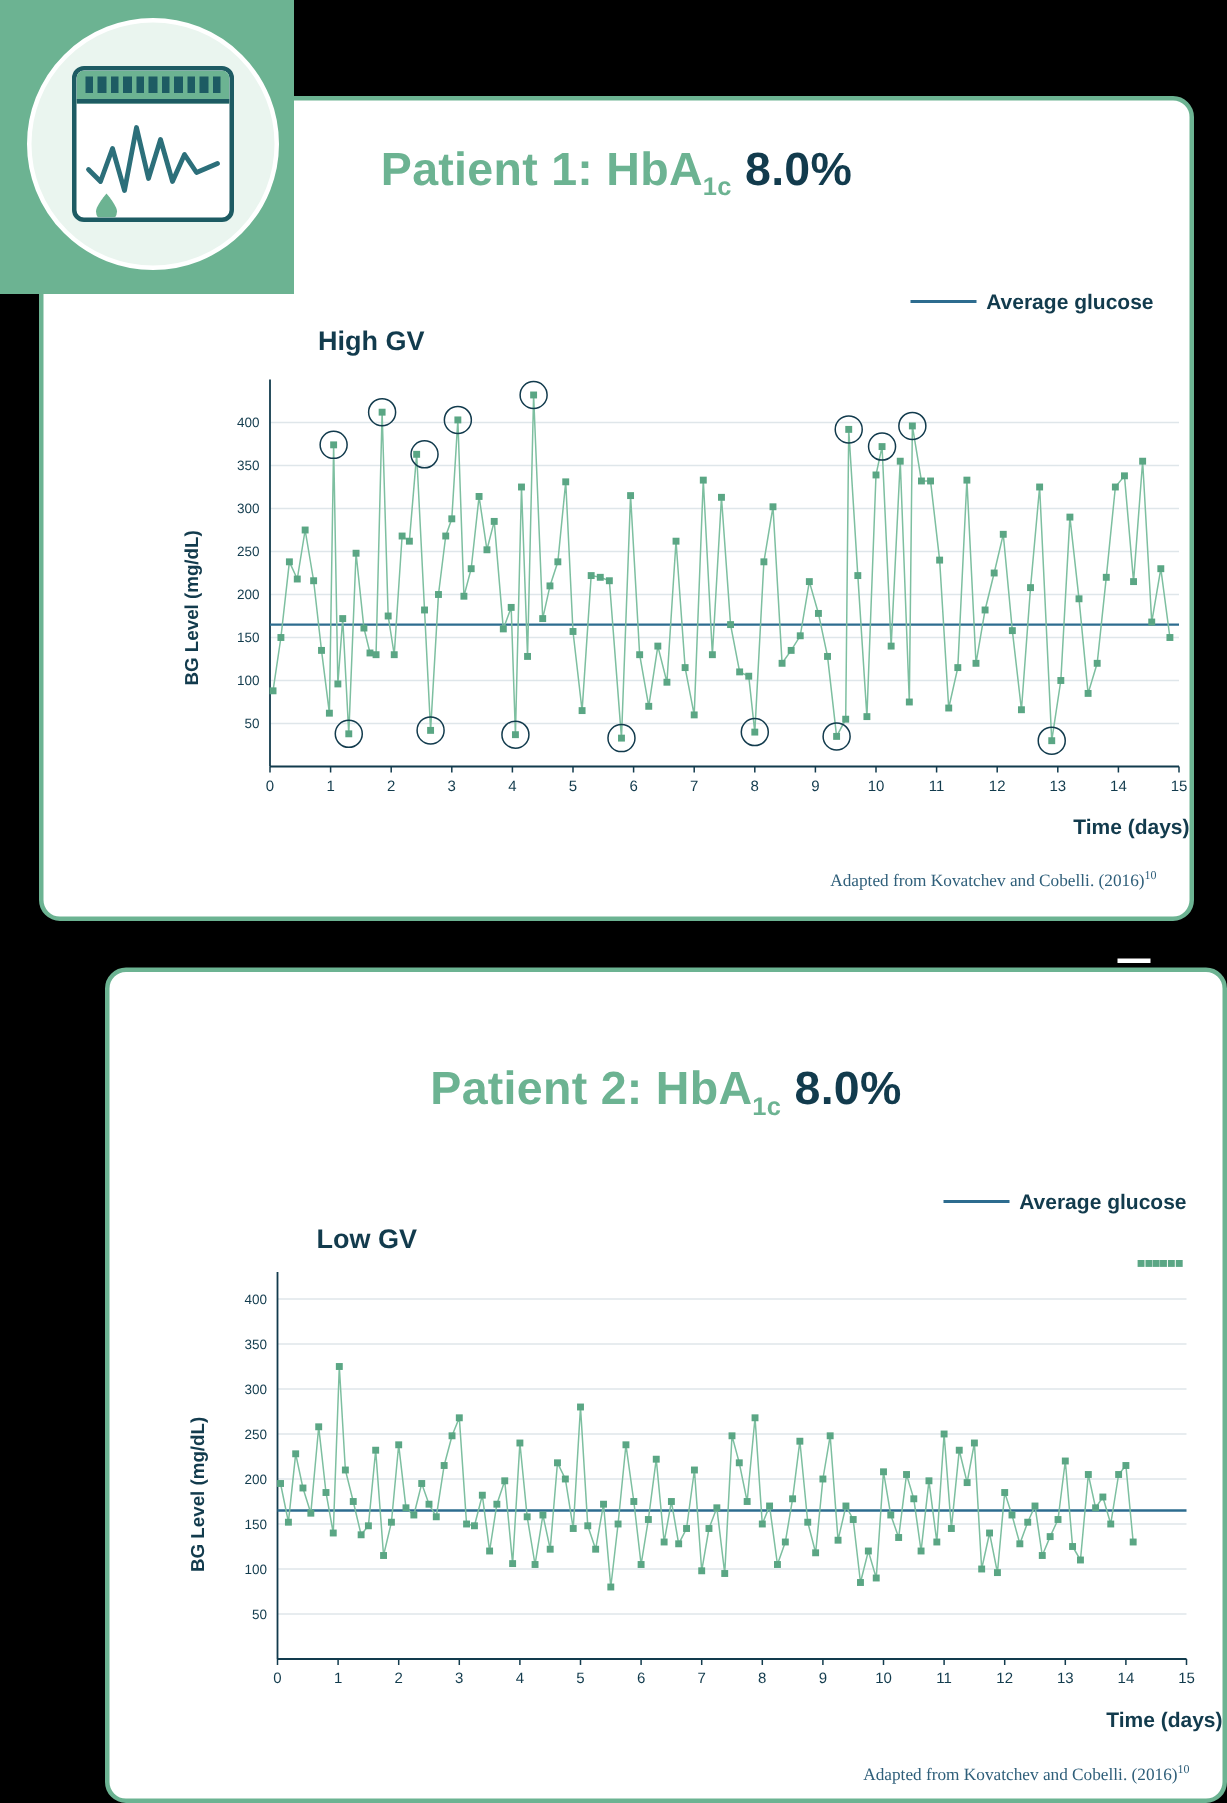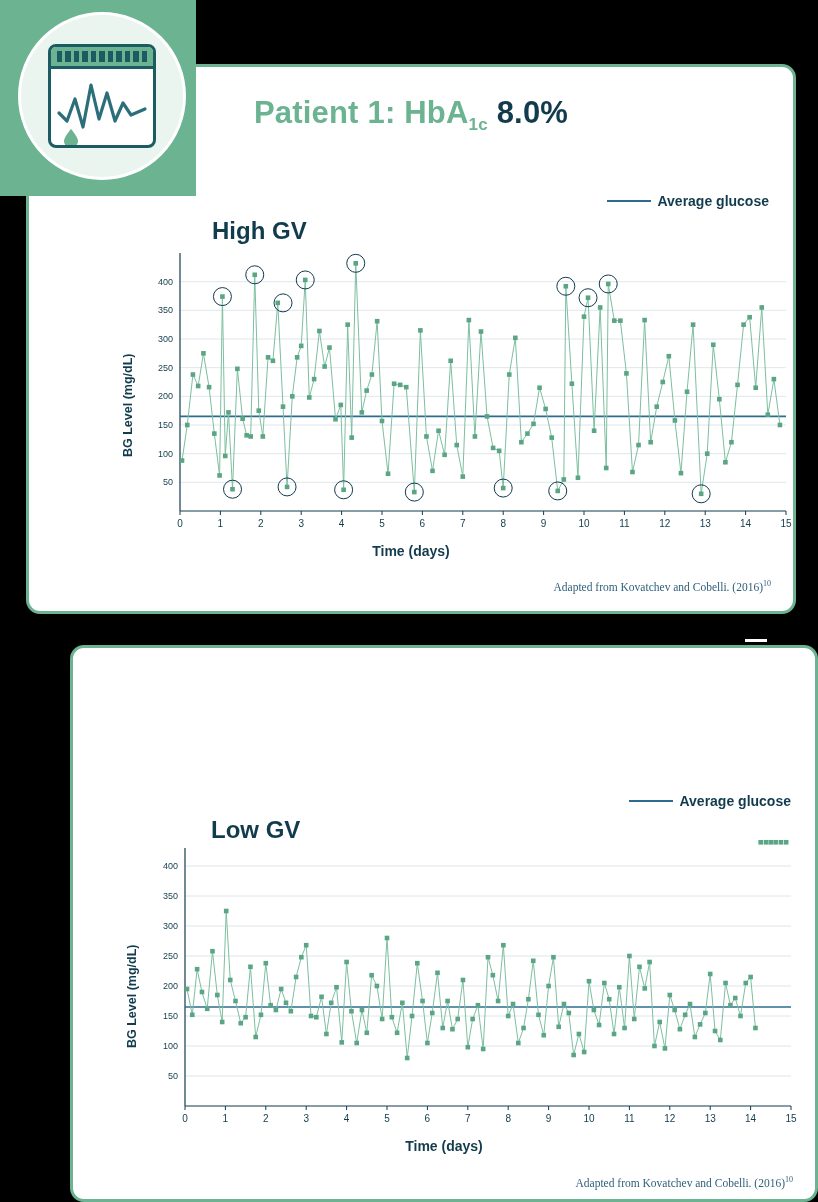--- a/index.html
+++ b/index.html
@@ -42,29 +42,29 @@
   .title .dark{color:#123b4d;}
   .title sub{font-size:17px;}
 
   .legend{
     position:absolute;display:flex;align-items:center;gap:6px;
     font-size:14px;font-weight:bold;color:#123b4d;
   }
   .legend .line{display:block;width:44px;height:2px;background:#2d6c8f;}
 
   .gvlabel{
-    position:absolute;font-size:24px;font-weight:bold;color:#123b4d;
+    position:absolute;font-size:18px;font-weight:bold;color:#123b4d;
   }
 
   .ylabel{
     position:absolute;font-size:12.5px;font-weight:bold;color:#123b4d;
     transform:rotate(-90deg);transform-origin:left top;white-space:nowrap;
   }
   .xlabel{
-    position:absolute;left:0;right:0;text-align:center;
+    position:absolute;left:0;right:0;text-align:right;
     font-size:14px;font-weight:bold;color:#123b4d;
   }
   .source{
     position:absolute;font-size:11.5px;color:#2f5f7a;font-family:Liberation Serif, serif;
   }
   .source sup{font-size:8px;}
 
   .plot{position:absolute;}
   .tick{font-size:9px;fill:#123b4d;font-family:"Liberation Sans",sans-serif;}
   .tickx{font-size:10px;fill:#123b4d;font-family:"Liberation Sans",sans-serif;}
@@ -273,20 +273,23 @@
   <div class="xlabel" style="top:476px;">Time (days)</div>
 
   <div class="source" style="right:22px;top:512px;">
     <span>Adapted from Kovatchev and Cobelli. (2016)</span><sup>10</sup>
   </div>
 </div>
 
 <div class="card" id="card2">
   <div class="notch"></div>
 
+  <div class="title" style="top:60px;">
+    <span>Patient 2: HbA</span><sub>1c</sub><span class="dark"> 8.0%</span>
+  </div>
 
   <div class="legend" style="right:24px;top:145px;">
     <span class="line"></span>
     <span>Average glucose</span>
   </div>
 
   <div class="gvlabel" style="left:138px;top:168px;">Low GV</div>
 
   <div class="ylabel" style="left:52px;top:400px;">BG Level (mg/dL)</div>
 

